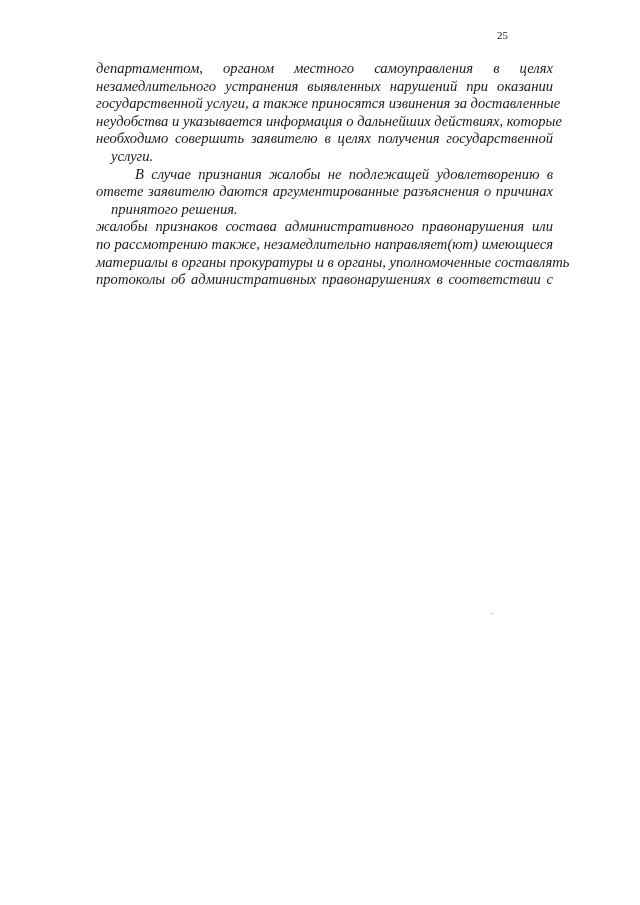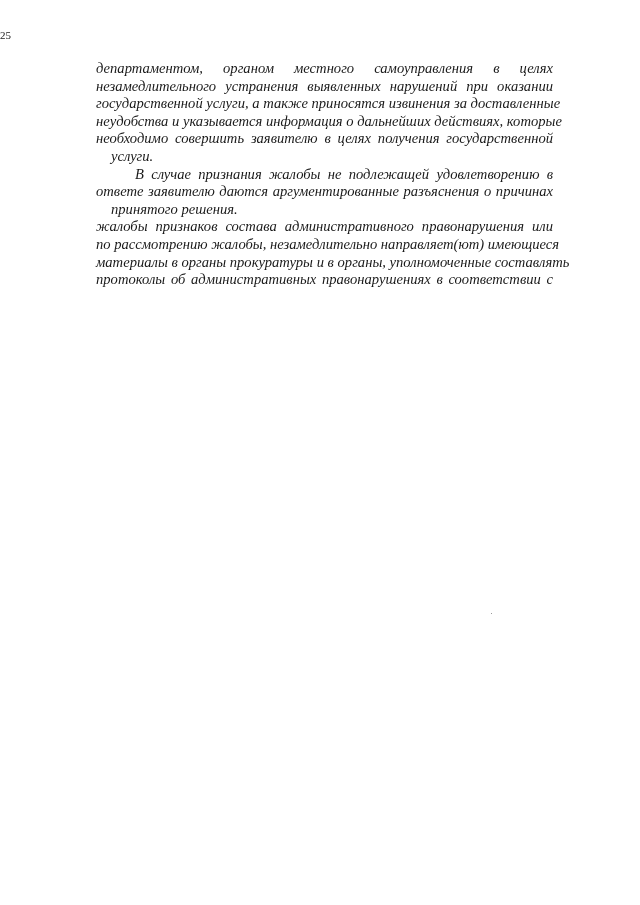--- a/index.html
+++ b/index.html
@@ -13,21 +13,21 @@
       position: relative;
       overflow: hidden;
       font-family: "Liberation Serif", "DejaVu Serif", serif;
       color: #1a1a1a;
     }
     .page-number {
       position: absolute;
       top: 28px;
       left: 0;
       width: 508px;
-      text-align: left;
+      text-align: right;
       font-size: 11px;
       line-height: 14px;
     }
     .body-text {
       position: absolute;
       top: 60px;
       left: 96px;
       width: 457px;
       font-size: 14.6px;
       line-height: 17.6px;
@@ -73,20 +73,20 @@
     </div>
 
     <div>
       <span class="line indent">В случае признания жалобы не подлежащей удовлетворению в</span>
       <span class="line">ответе заявителю даются аргументированные разъяснения о причинах</span>
       <span class="line last">принятого решения.</span>
     </div>
 
     <div>
       <span class="line">жалобы признаков состава административного правонарушения или</span>
-      <span class="line">по рассмотрению жалобы, незамедлительно направляет(ют) имеющиеся</span>
+      <span class="line">по рассмотрению также, незамедлительно направляет(ют) имеющиеся</span>
       <span class="line">материалы в органы прокуратуры и в органы, уполномоченные составлять</span>
       <span class="line">протоколы об административных правонарушениях в соответствии с</span>
     </div>
   </div>
 
   <div class="speck"></div>
 </div>
 
 </body></html>

